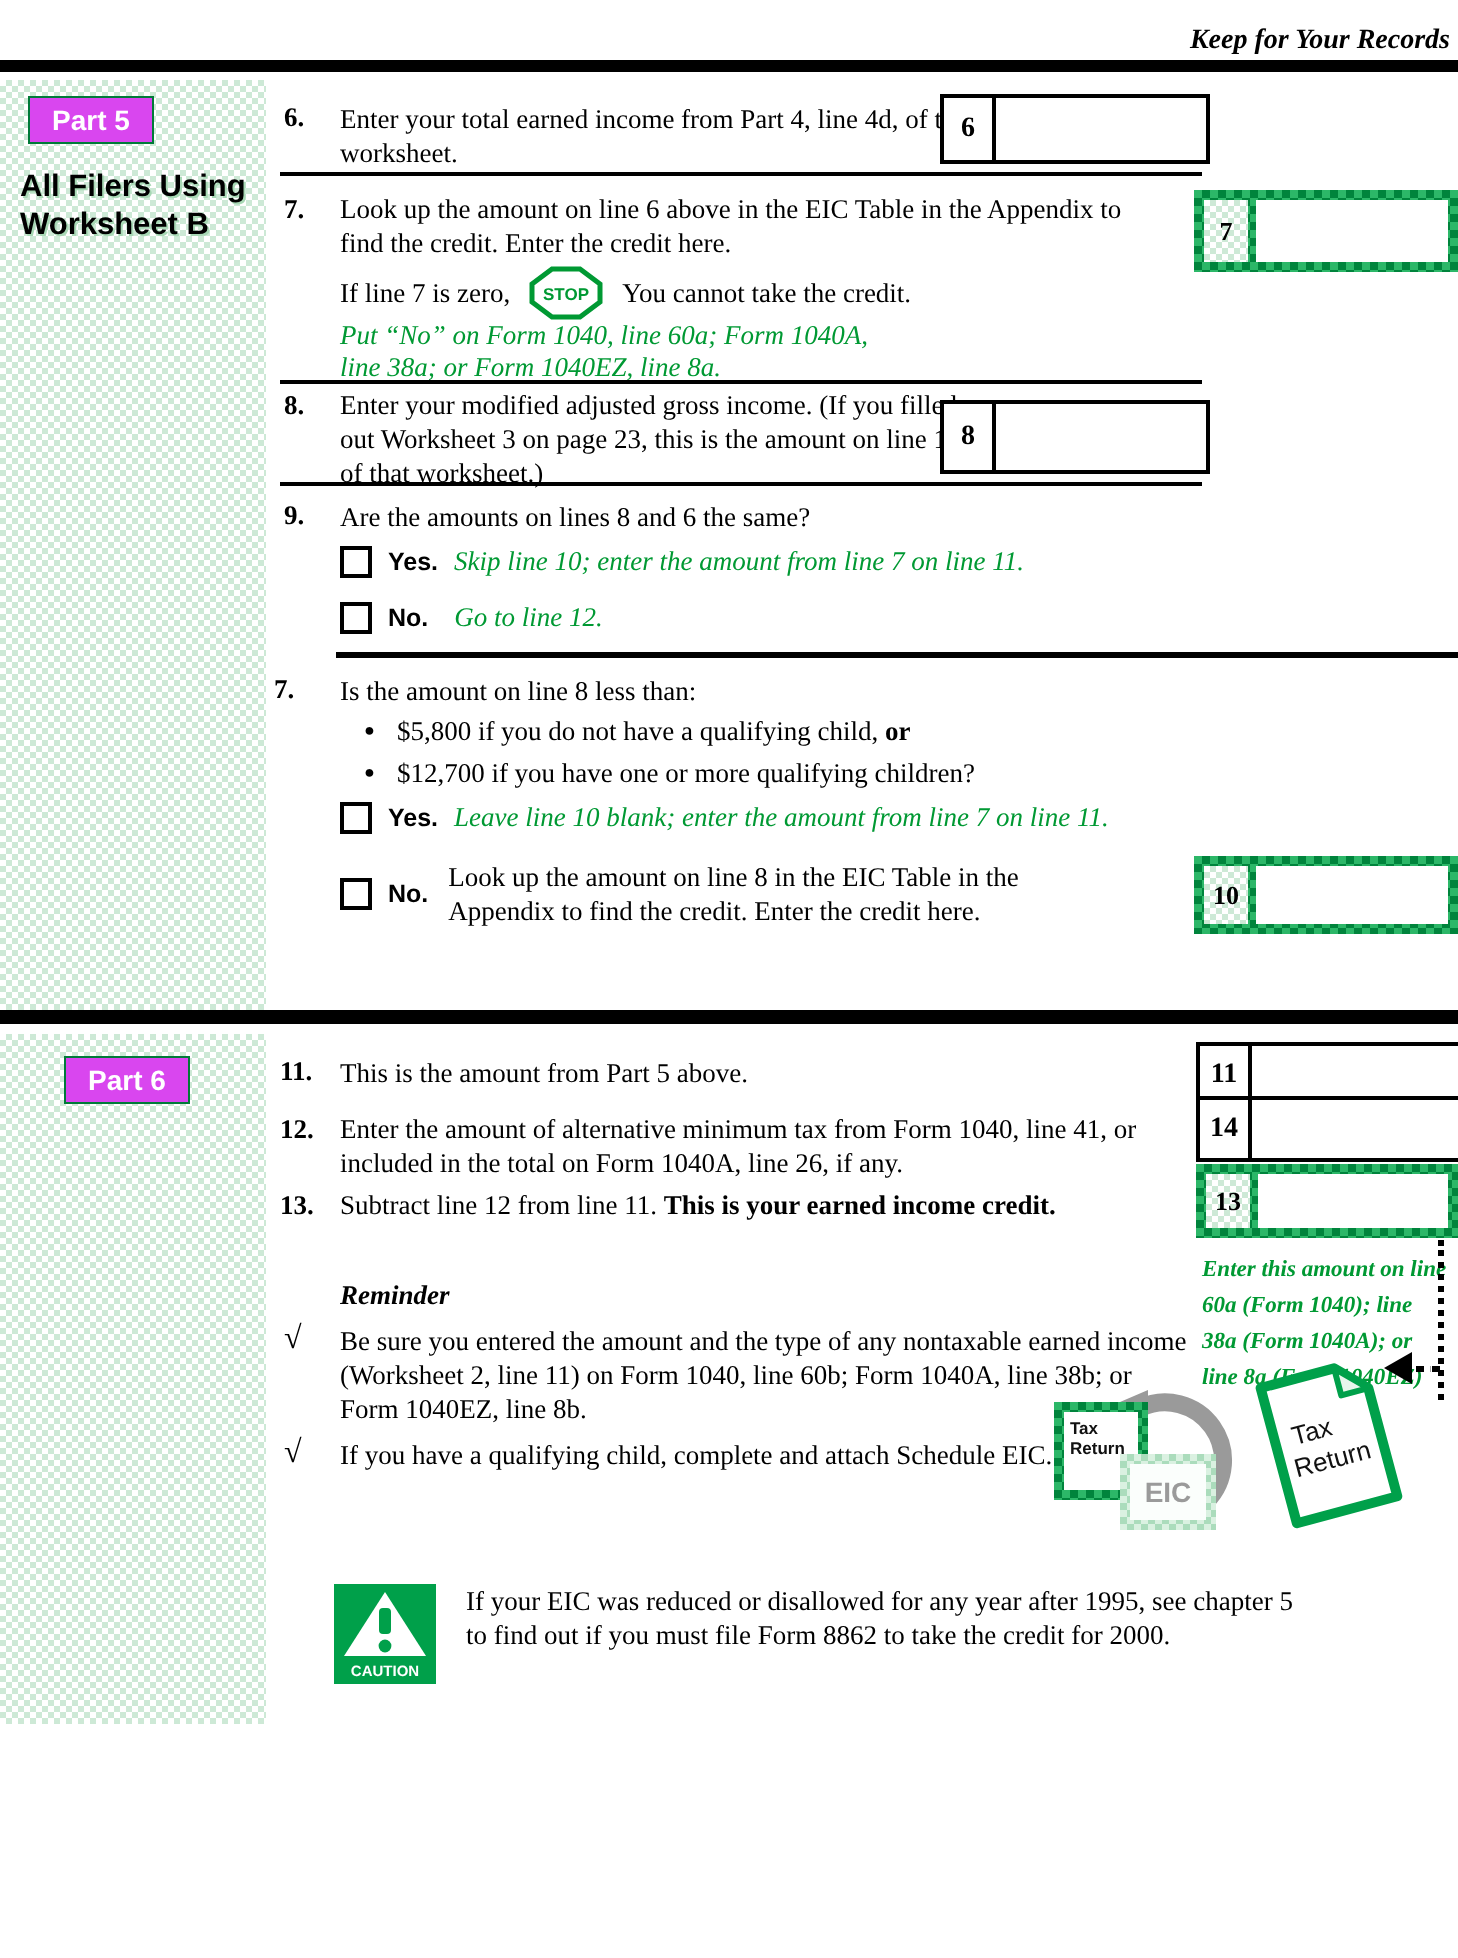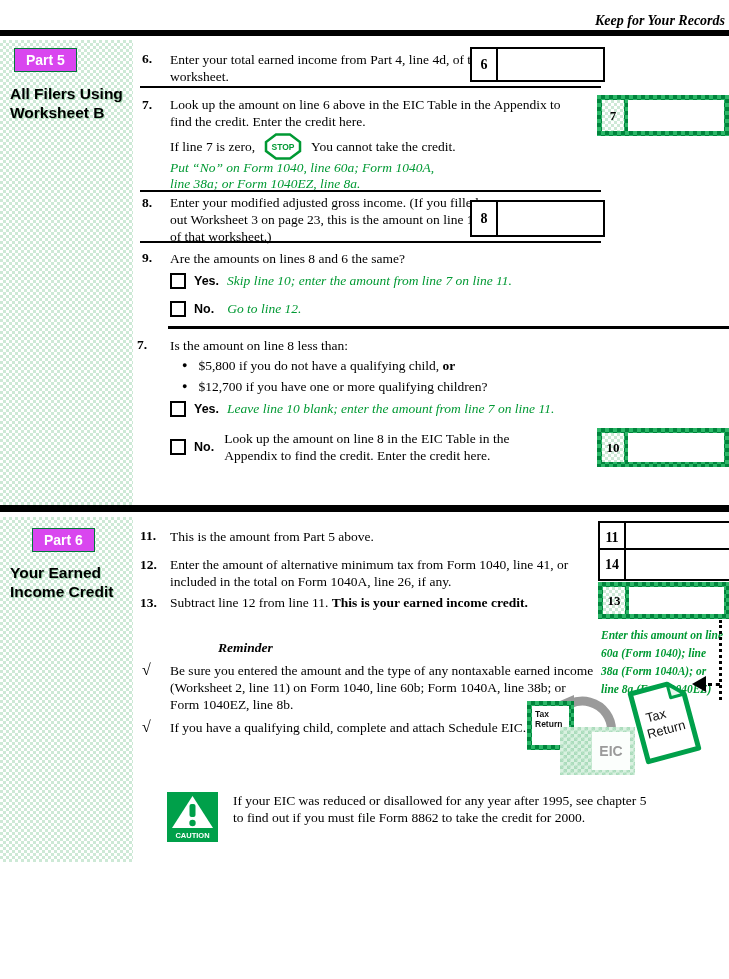--- a/index.html
+++ b/index.html
@@ -53,23 +53,23 @@
           border-bottom:8px solid transparent;border-right:14px solid #000;}
   .checkmark{font-size:16px;}
   .doc-tax{position:absolute;padding:5px;}
   .doc-tax .inner{background:#fff;width:34px;height:36px;padding:3px 0 0 3px;
      font-family:"Liberation Sans",sans-serif;font-weight:bold;font-size:8.5px;line-height:10px;color:#111;}
   .doc-eic{position:absolute;padding:5px;background-color:#daf1e1;
     background-image:
       linear-gradient(45deg,#abdcbc 25%,transparent 25%,transparent 75%,#abdcbc 75%),
       linear-gradient(45deg,#abdcbc 25%,transparent 25%,transparent 75%,#abdcbc 75%);
     background-size:7px 7px;background-position:0 0,3.5px 3.5px;}
-  .doc-eic .inner{background:#fbfefc;width:38px;height:38px;display:flex;align-items:center;justify-content:center;
-     font-family:"Liberation Sans",sans-serif;font-weight:bold;font-size:14px;color:#9a9a9a;margin-left:27px;}
-  .remhead{position:absolute;font-weight:bold;font-style:italic;font-size:13.5px;margin-left:48px;}
+  .doc-eic .inner{background:#fbfefc;width:38px;height:28px;display:flex;align-items:center;justify-content:center;
+     font-family:"Liberation Sans",sans-serif;font-weight:bold;font-size:14px;color:#9a9a9a;}
+  .remhead{position:absolute;font-weight:bold;font-style:italic;font-size:13.5px;}
 </style>
 </head>
 <body>
 
 <div class="page">
 
   <div class="keep">Keep for Your Records</div>
   <div class="hbar"></div>
 
   <div class="abs check-light" style="left:0;top:40px;width:133px;height:465px;"></div>
@@ -146,21 +146,20 @@
   </div>
   <div class="gbox check-green" style="left:597px;top:428px;width:132px;height:39px;box-sizing:border-box;">
     <span class="gnum check-light">10</span>
     <span class="gval"></span>
   </div>
 
   <div class="divider"></div>
 
   <div class="abs check-light" style="left:0;top:517px;width:133px;height:345px;"></div>
   <div class="badge" style="left:32px;top:528px;">Part 6</div>
-  <div class="sidehead" style="left:10px;top:563px;width:124px;">Your Earned Income Credit</div>
 
   <div class="abs num" style="left:140px;top:528px;">11.</div>
   <div class="abs txt" style="left:170px;top:528px;width:410px;">This is the amount from Part 5 above.</div>
   <div class="bbox" style="left:598px;top:521px;width:131px;height:29px;">
     <span class="bnum">11</span>
     <span class="bval"></span>
   </div>
 
   <div class="abs num" style="left:140px;top:557px;">12.</div>
   <div class="abs txt" style="left:170px;top:556px;width:448px;">Enter the amount of alternative minimum tax from Form 1040, line 41, or included in the total on Form 1040A, line 26, if any.</div>

